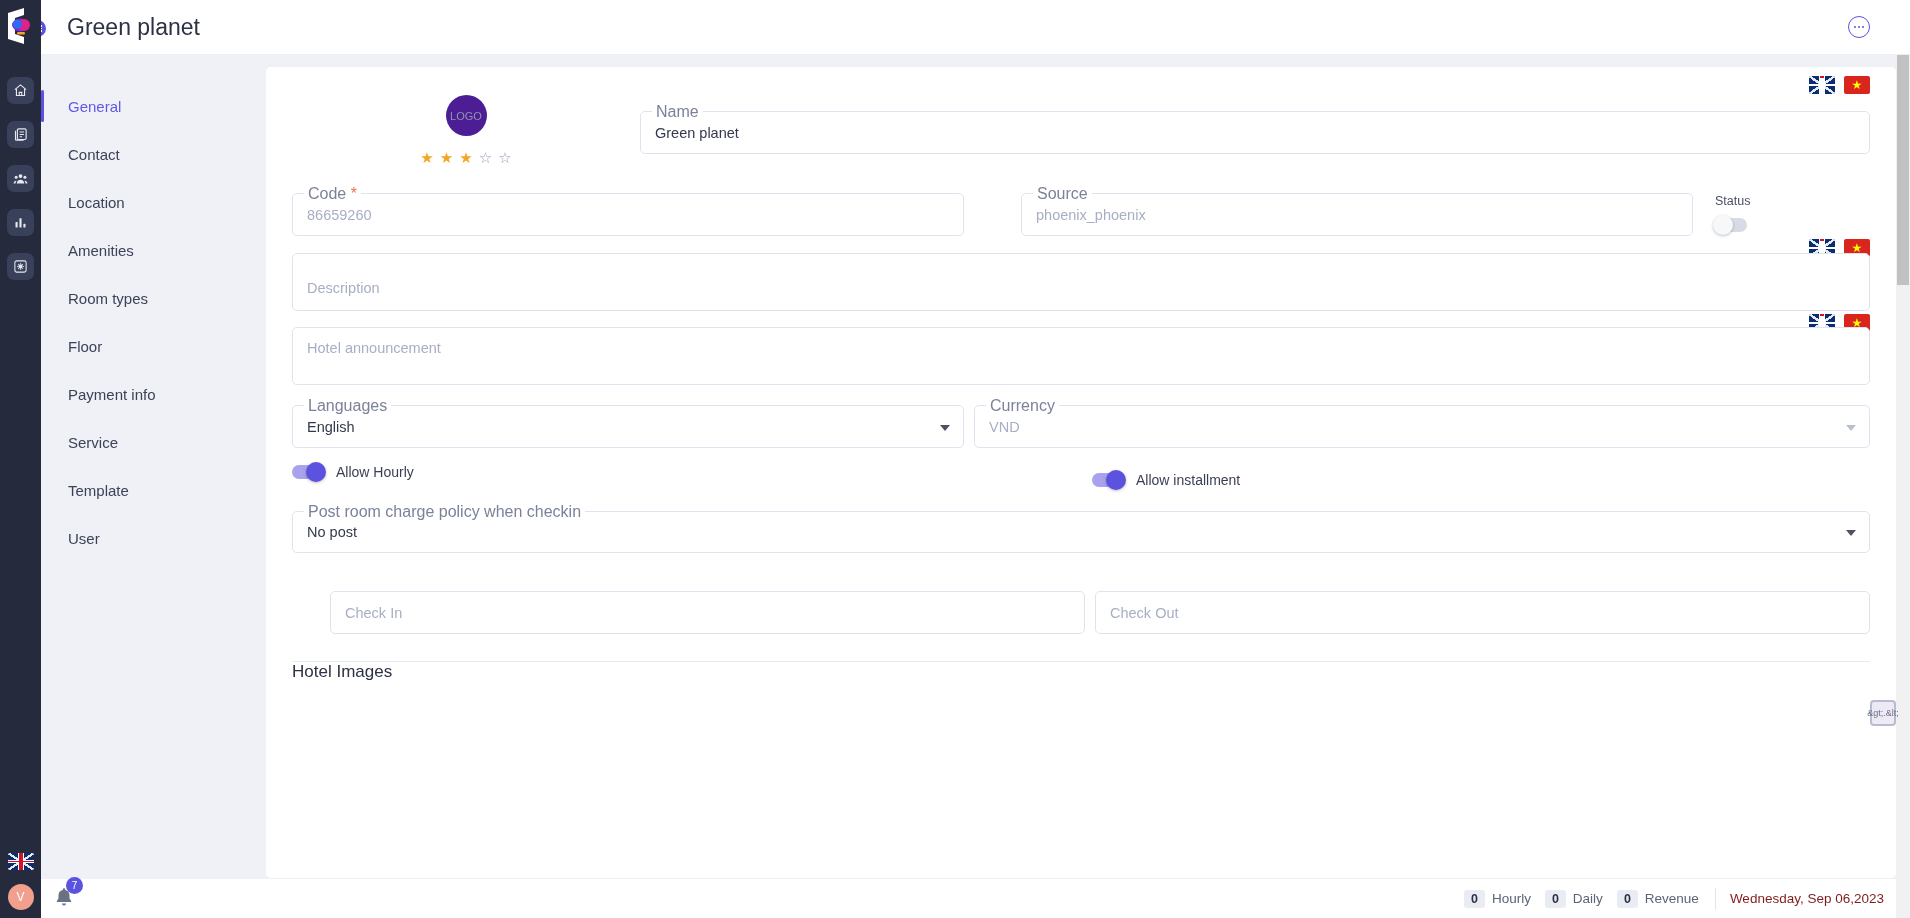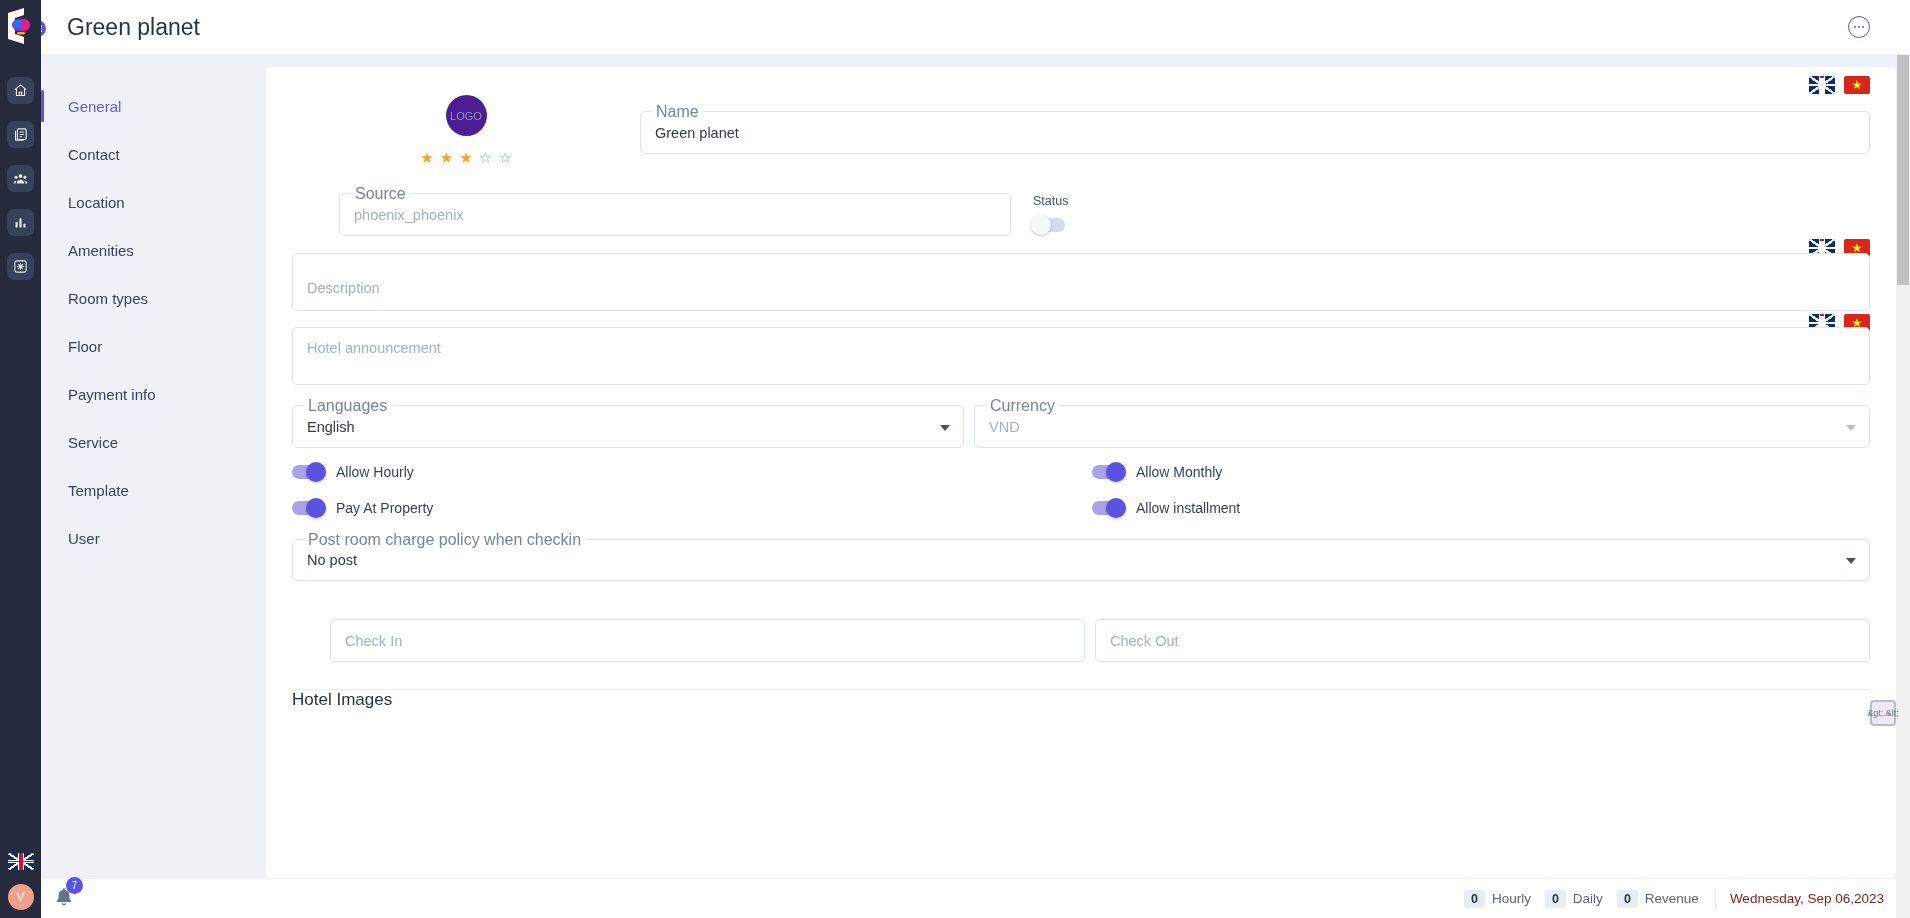--- a/index.html
+++ b/index.html
@@ -354,20 +354,26 @@
             <div class="field" style="margin-top:18px;">
               <div class="box" style="height:43px;">
                 <span class="lbl">Name</span>
                 <span class="val">Green planet</span>
               </div>
             </div>
           </div>
         </div>
 
         <div style="display:flex; align-items:flex-start; gap:10px; margin-top:4px;">
+          <div class="field" style="width:672px;">
+            <div class="box" style="height:43px;">
+              <span class="lbl"><span>Code</span> <span class="req">*</span></span>
+              <span class="ph">86659260</span>
+            </div>
+          </div>
           <div class="field" style="width:672px;margin-left:47px;">
             <div class="box" style="height:43px;">
               <span class="lbl">Source</span>
               <span class="ph">phoenix_phoenix</span>
             </div>
           </div>
           <div style="display:flex; flex-direction:column; align-items:flex-start; padding-left:12px; padding-top:1px;">
             <span style="font-size:12.5px;color:#4a5066;">Status</span>
             <div class="toggle off" style="margin-top:10px;">
                 <span class="knob"></span>
@@ -426,34 +432,22 @@
 
 
         <div style="display:flex; margin-top:10px;">
           <div style="width:800px;">
             <div class="tgl-row">
               <div class="toggle on">
                   <span class="knob"></span>
                 </div>
               <span class="tgl-label">Allow Hourly</span>
             </div>
-            <div class="tgl-row" style="margin-top:8px;">
-              <div class="toggle on">
-                  <span class="knob"></span>
-                </div>
-              <span class="tgl-label">Pay At Property</span>
-            </div>
           </div>
           <div style="flex:1;">
-            <div class="tgl-row">
-              <div class="toggle on">
-                  <span class="knob"></span>
-                </div>
-              <span class="tgl-label">Allow Monthly</span>
-            </div>
             <div class="tgl-row" style="margin-top:8px;">
               <div class="toggle on">
                   <span class="knob"></span>
                 </div>
               <span class="tgl-label">Allow installment</span>
             </div>
           </div>
         </div>
 
         <div class="field" style="margin-top:17px;">

